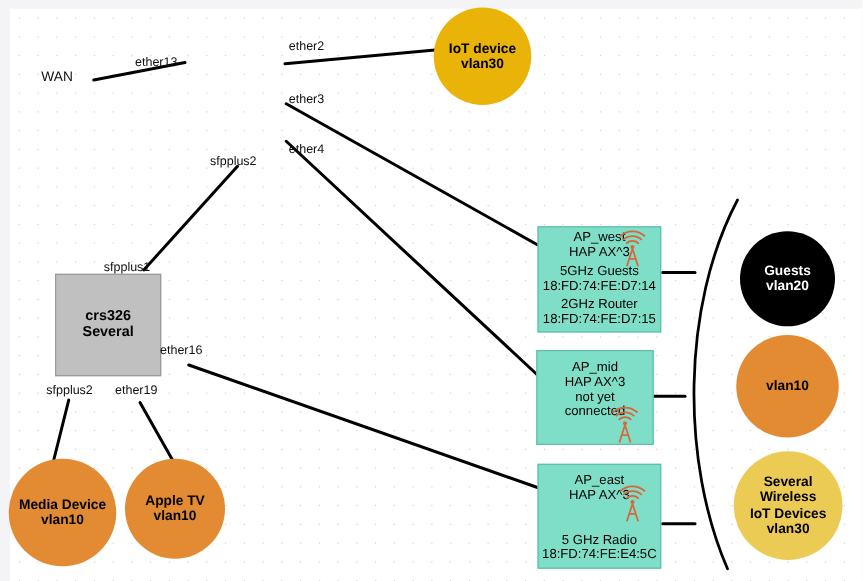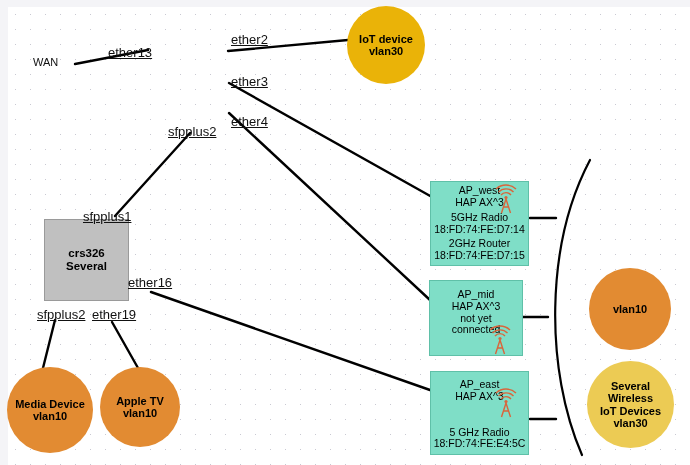--- a/index.html
+++ b/index.html
@@ -69,26 +69,25 @@
     font-weight: bold;
   }
   .c-yellow { background: #eab308; text-align: right; }
   .c-orange { background: #e28b32; }
   .c-black  { background: #000000; color: #ffffff; }
   .c-gold   { background: #eccb54; }
 
   
   .elabel {
     position: absolute;
-    font-size: 13px;
+    font-size: 10px;
     color: #111111;
     white-space: nowrap;
     line-height: 1;
     background: transparent;
-    text-decoration: underline;
   }
   .plain-label {
     position: absolute;
     font-size: 11px;
     color: #111111;
     white-space: nowrap;
     line-height: 1;
   }
 
   .antenna {
@@ -141,21 +140,21 @@
   </div>
 
   <div class="node circle c-yellow" style="left:347px; top:6px; width:78px; height:78px;">
     <div>IoT device</div>
     <div>vlan30</div>
   </div>
 
   <div class="node ap-box" style="left:430px; top:181px; width:99px; height:85px;">
     <div class="apname">AP_west</div>
     <div>HAP AX^3</div>
-    <div style="margin-top:3px;">5GHz Radio</div>
+    <div style="margin-top:3px;">5GHz Guests</div>
     <div>18:FD:74:FE:D7:14</div>
     <div style="margin-top:3px;">2GHz Router</div>
     <div>18:FD:74:FE:D7:15</div>
   </div>
   <svg class="antenna" style="left:493px; top:184px;" width="26" height="30" viewBox="0 0 26 30" xmlns="http://www.w3.org/2000/svg">
     <g stroke="#d9653b" stroke-width="1.4" fill="none">
       <path d="M8 11 A 6.5 6.5 0 0 1 18 11"></path>
       <path d="M5.5 8 A 10.5 10.5 0 0 1 20.5 8"></path>
       <path d="M3 5 A 14.5 14.5 0 0 1 23 5"></path>
       <circle cx="13" cy="13.5" r="1.6" fill="#d9653b" stroke="none"></circle>
@@ -188,20 +187,24 @@
   <svg class="antenna" style="left:493px; top:388px;" width="26" height="30" viewBox="0 0 26 30" xmlns="http://www.w3.org/2000/svg">
     <g stroke="#d9653b" stroke-width="1.4" fill="none">
       <path d="M8 11 A 6.5 6.5 0 0 1 18 11"></path>
       <path d="M5.5 8 A 10.5 10.5 0 0 1 20.5 8"></path>
       <path d="M3 5 A 14.5 14.5 0 0 1 23 5"></path>
       <circle cx="13" cy="13.5" r="1.6" fill="#d9653b" stroke="none"></circle>
       <path d="M13 15 L8.5 29 M13 15 L17.5 29 M10.2 23 L15.8 23"></path>
     </g>
   </svg>
 
+  <div class="node circle c-black" style="left:592px; top:185px; width:76px; height:76px;">
+    <div>Guests</div>
+    <div>vlan20</div>
+  </div>
 
   <div class="node circle c-orange" style="left:589px; top:268px; width:82px; height:82px;">
     <div>vlan10</div>
   </div>
 
   <div class="node circle c-gold" style="left:587px; top:361px; width:87px; height:87px;">
     <div>Several Wireless</div>
     <div>IoT  Devices</div>
     <div>vlan30</div>
   </div>

